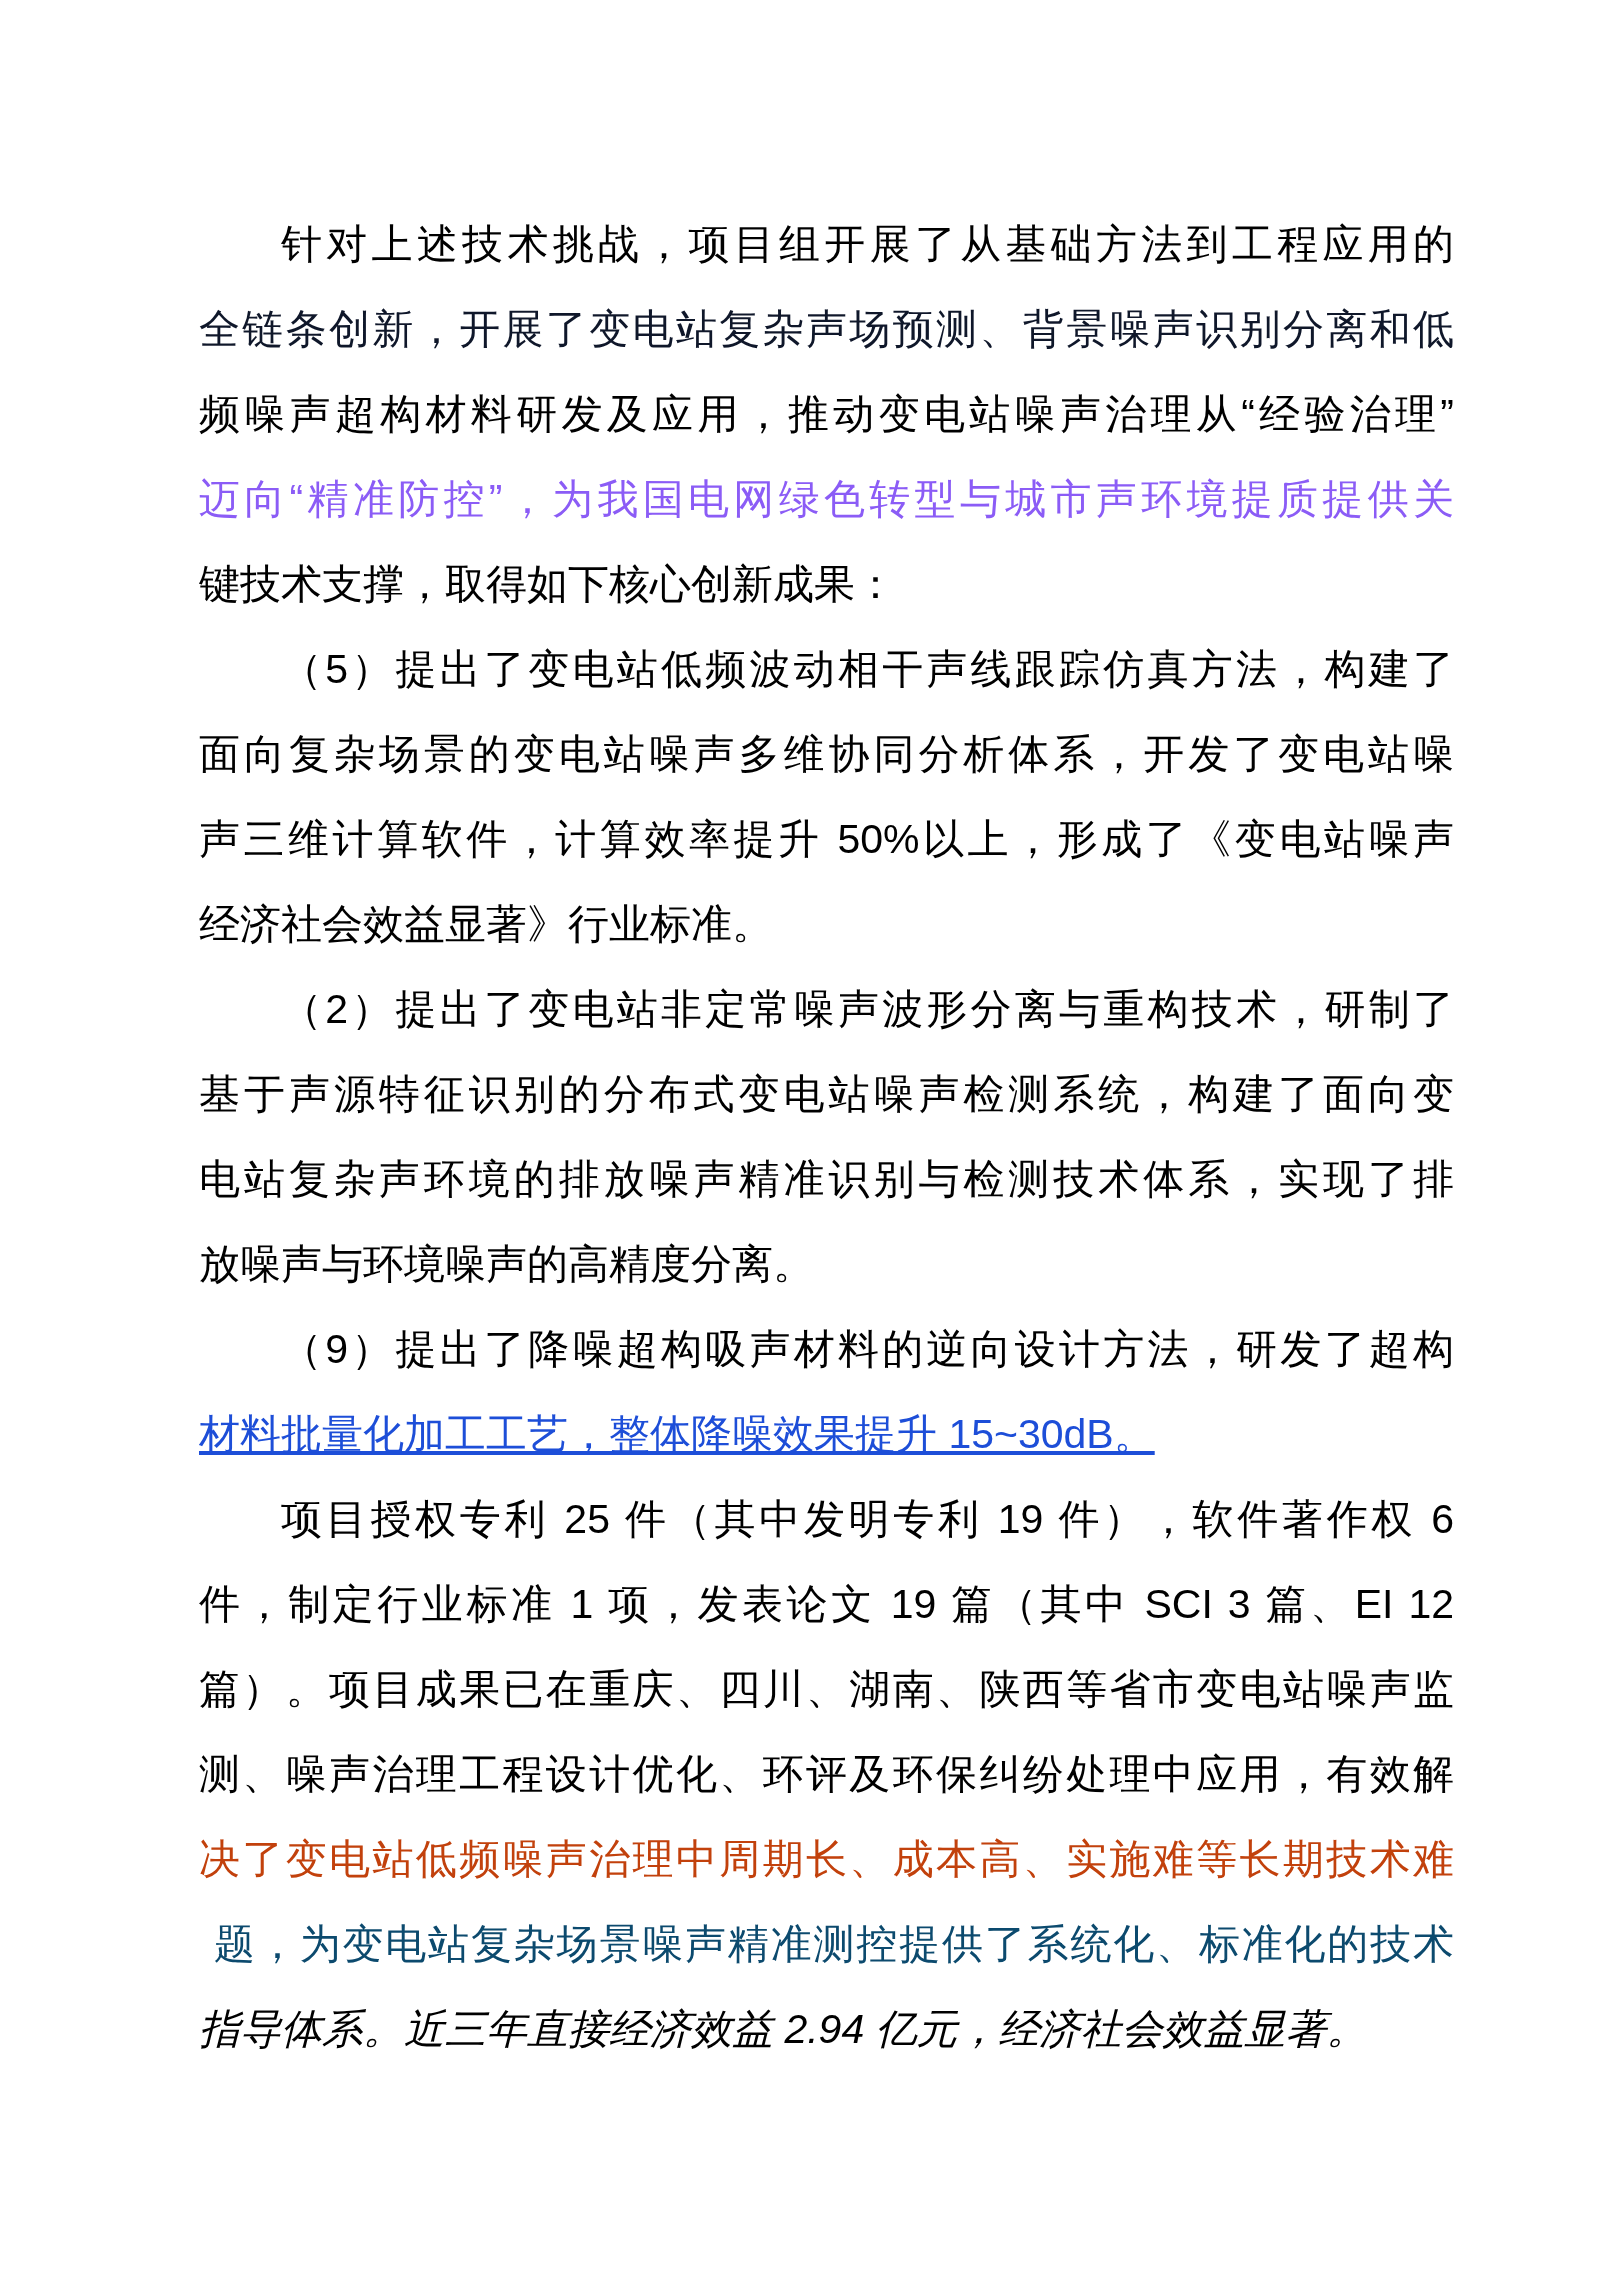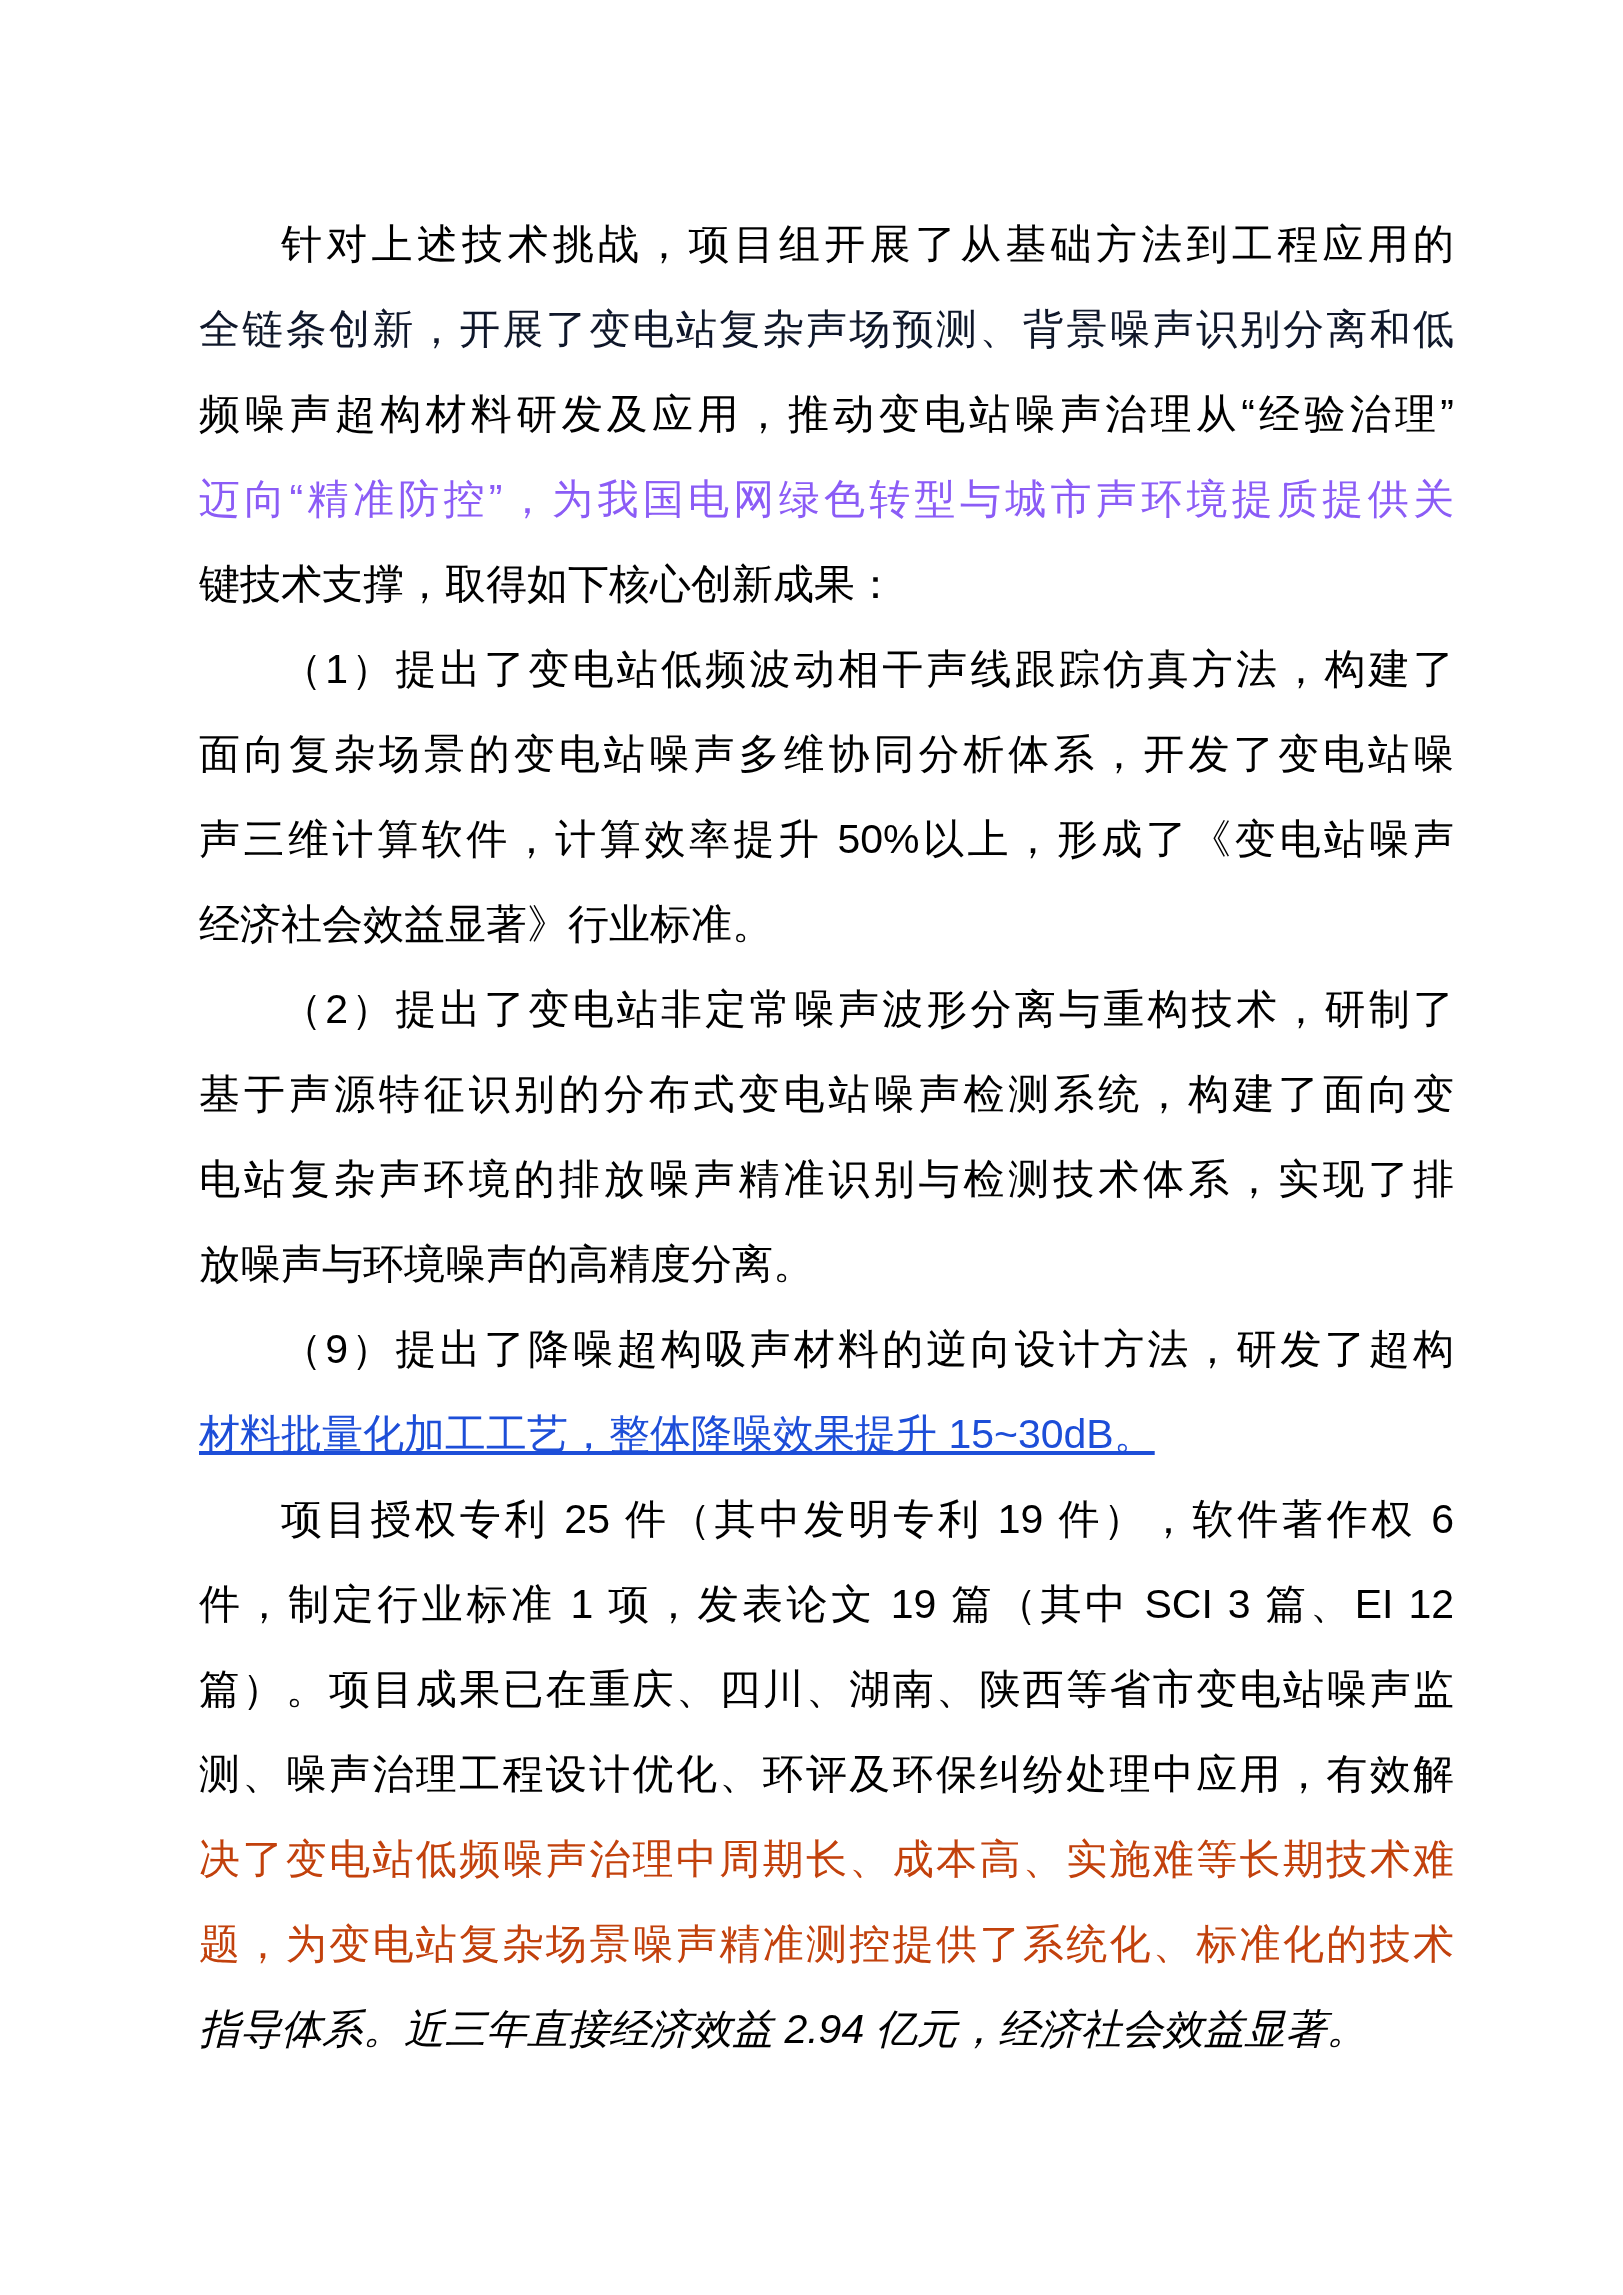--- a/index.html
+++ b/index.html
@@ -50,32 +50,32 @@
 </head>
 <body>
 
 <div class="page" style="background: rgb(255, 255, 255);">
   <div class="content" id="doc-content">
       <div class="line indent" style="color: rgb(0, 0, 0);">针对上述技术挑战，项目组开展了从基础方法到工程应用的</div>
       <div class="line" style="color: #0f172a;">全链条创新，开展了变电站复杂声场预测、背景噪声识别分离和低</div>
       <div class="line" style="color: rgb(0, 0, 0);">频噪声超构材料研发及应用，推动变电站噪声治理从“经验治理”</div>
       <div class="line" style="color: #8b5cf6;">迈向“精准防控”，为我国电网绿色转型与城市声环境提质提供关</div>
       <div class="line para-end" style="color: rgb(0, 0, 0);">键技术支撑，取得如下核心创新成果：</div>
-      <div class="line indent" style="color: rgb(0, 0, 0);">（1）提出了变电站低频波动相干声线跟踪仿真方法，构建了</div>
+      <div class="line indent" style="color: rgb(0, 0, 0);">（5）提出了变电站低频波动相干声线跟踪仿真方法，构建了</div>
       <div class="line" style="color: rgb(0, 0, 0);">面向复杂场景的变电站噪声多维协同分析体系，开发了变电站噪</div>
       <div class="line" style="color: rgb(0, 0, 0);">声三维计算软件，计算效率提升 50%以上，形成了《变电站噪声</div>
       <div class="line para-end" style="color: rgb(0, 0, 0);">经济社会效益显著》行业标准。</div>
       <div class="line indent" style="color: rgb(0, 0, 0);">（2）提出了变电站非定常噪声波形分离与重构技术，研制了</div>
       <div class="line" style="color: rgb(0, 0, 0);">基于声源特征识别的分布式变电站噪声检测系统，构建了面向变</div>
       <div class="line" style="color: rgb(0, 0, 0);">电站复杂声环境的排放噪声精准识别与检测技术体系，实现了排</div>
       <div class="line para-end" style="color: rgb(0, 0, 0);">放噪声与环境噪声的高精度分离。</div>
       <div class="line indent" style="color: rgb(0, 0, 0);">（9）提出了降噪超构吸声材料的逆向设计方法，研发了超构</div>
       <div class="line para-end" style="color: #1d4ed8; text-decoration: underline;">材料批量化加工工艺，整体降噪效果提升 15~30dB。</div>
       <div class="line indent" style="color: rgb(0, 0, 0);">项目授权专利 25 件（其中发明专利 19 件），软件著作权 6</div>
       <div class="line" style="color: rgb(0, 0, 0);">件，制定行业标准 1 项，发表论文 19 篇（其中 SCI 3 篇、EI 12</div>
       <div class="line" style="color: rgb(0, 0, 0);">篇）。项目成果已在重庆、四川、湖南、陕西等省市变电站噪声监</div>
       <div class="line" style="color: rgb(0, 0, 0);">测、噪声治理工程设计优化、环评及环保纠纷处理中应用，有效解</div>
       <div class="line" style="color: #c2410c;">决了变电站低频噪声治理中周期长、成本高、实施难等长期技术难</div>
-      <div class="line" style="color: #c2410c;">题，为变电站复杂场景噪声精准测控提供了系统化、标准化的技术</div>
+      <div class="line" style="color: #0c4a6e; margin-left: 15px;">题，为变电站复杂场景噪声精准测控提供了系统化、标准化的技术</div>
       <div class="line para-end" style="color: rgb(0, 0, 0); font-style: italic;">指导体系。近三年直接经济效益 2.94 亿元，经济社会效益显著。</div>
     </div>
 </div>
 
 
 </body></html>

